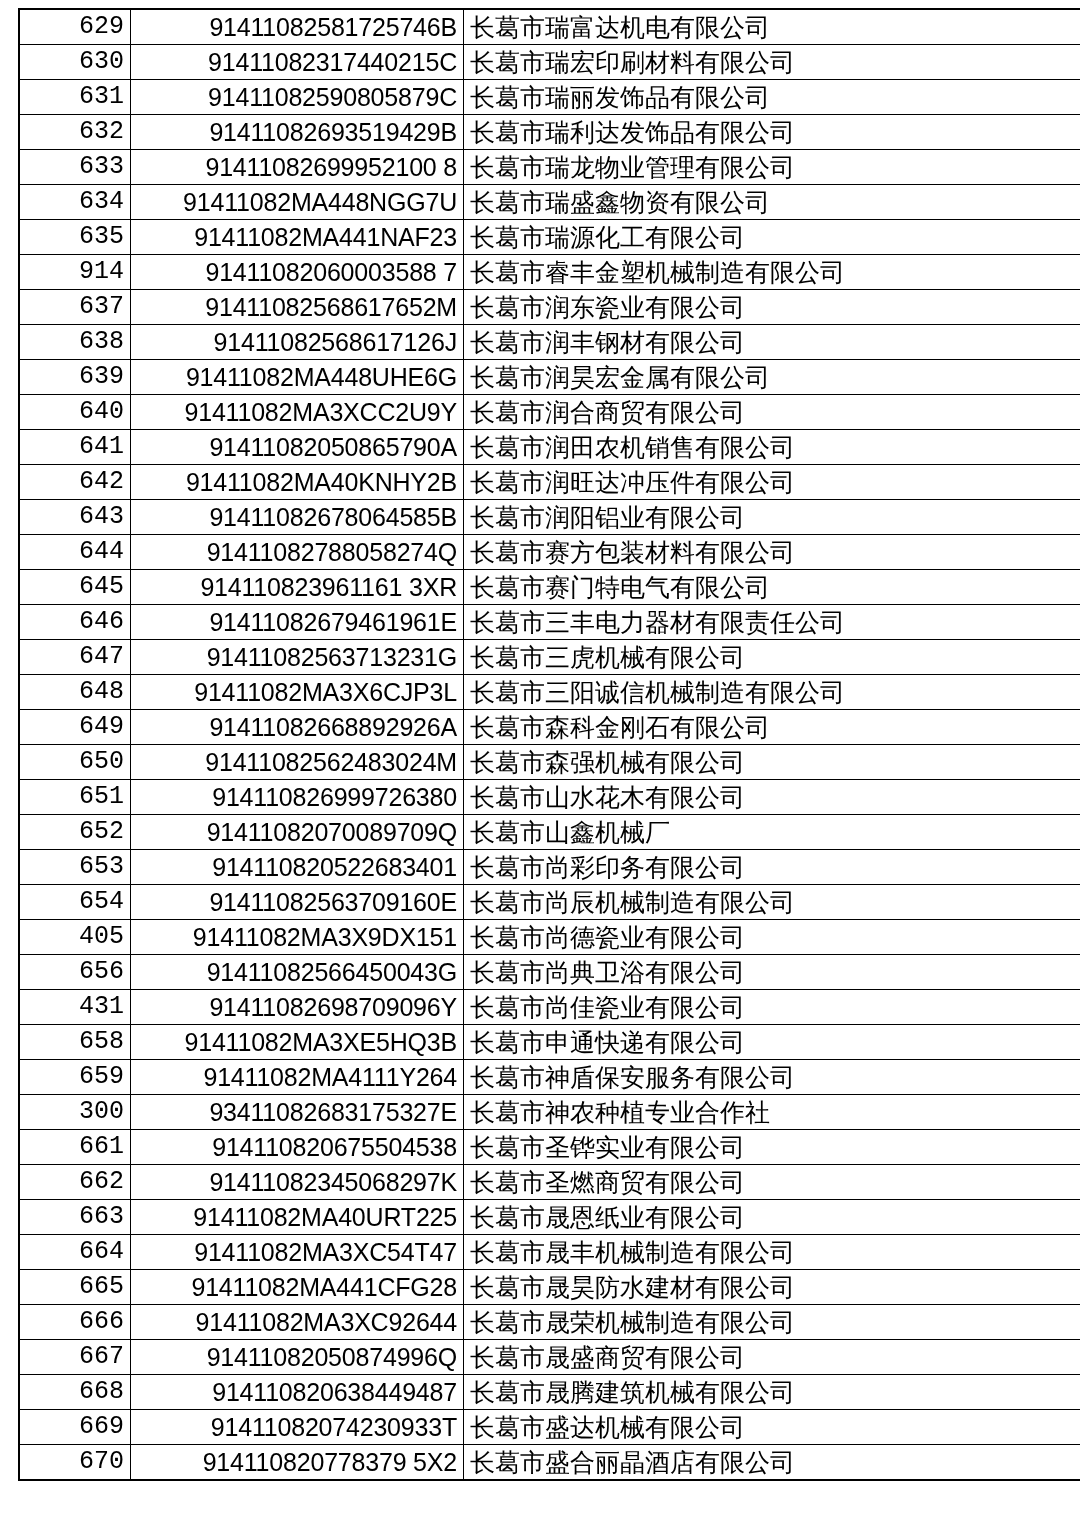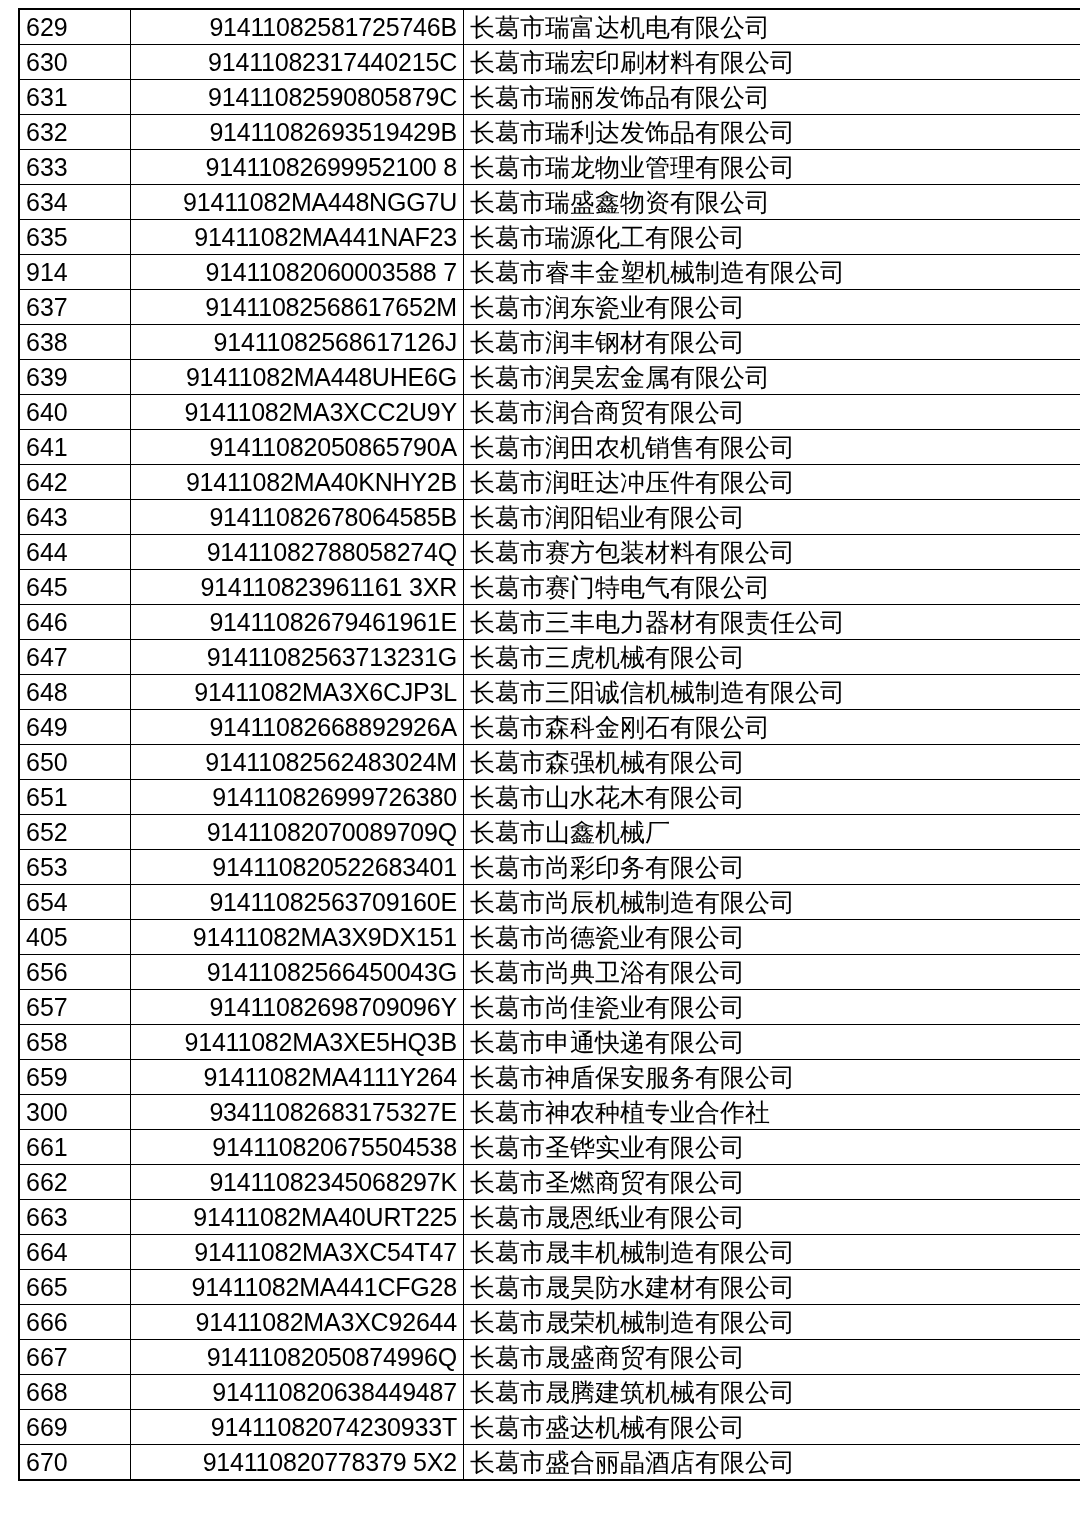--- a/index.html
+++ b/index.html
@@ -31,22 +31,24 @@
     border: 1.5px solid #000000;
     height: 34px;
     line-height: 32px;
     padding: 0 6px;
     font-size: 25px;
     white-space: nowrap;
     overflow: hidden;
   }
   td.col-index {
     width: 98px;
+    text-align: right;
     padding-right: 14px;
     font-size: 26px;
+    font-family: Liberation Mono, monospace;
   }
   td.col-code {
     width: 320px;
     text-align: right;
     padding-left: 10px;
     font-size: 25px;
     letter-spacing: -0.2px;
   }
   td.col-name {
     width: 610px;
@@ -199,21 +201,21 @@
           <td class="col-index">405</td>
           <td class="col-code">91411082MA3X9DX151</td>
           <td class="col-name">长葛市尚德瓷业有限公司</td>
         </tr>
         <tr>
           <td class="col-index">656</td>
           <td class="col-code">91411082566450043G</td>
           <td class="col-name">长葛市尚典卫浴有限公司</td>
         </tr>
         <tr>
-          <td class="col-index">657</td>
+          <td class="col-index">431</td>
           <td class="col-code">91411082698709096Y</td>
           <td class="col-name">长葛市尚佳瓷业有限公司</td>
         </tr>
         <tr>
           <td class="col-index">658</td>
           <td class="col-code">91411082MA3XE5HQ3B</td>
           <td class="col-name">长葛市申通快递有限公司</td>
         </tr>
         <tr>
           <td class="col-index">659</td>

